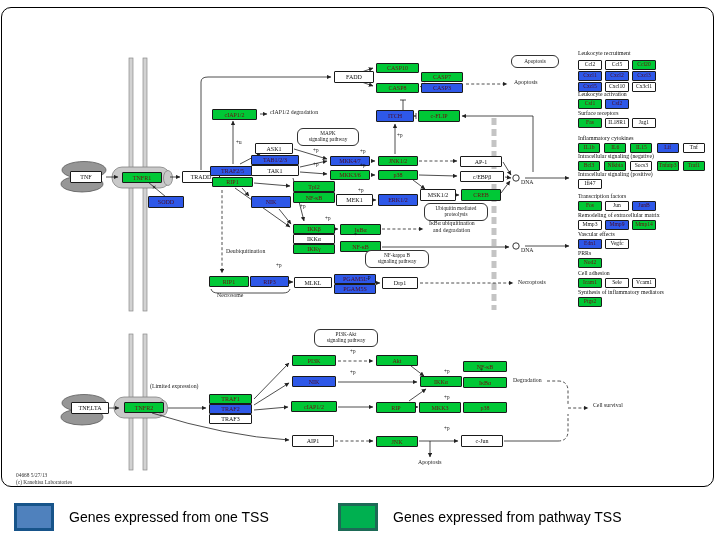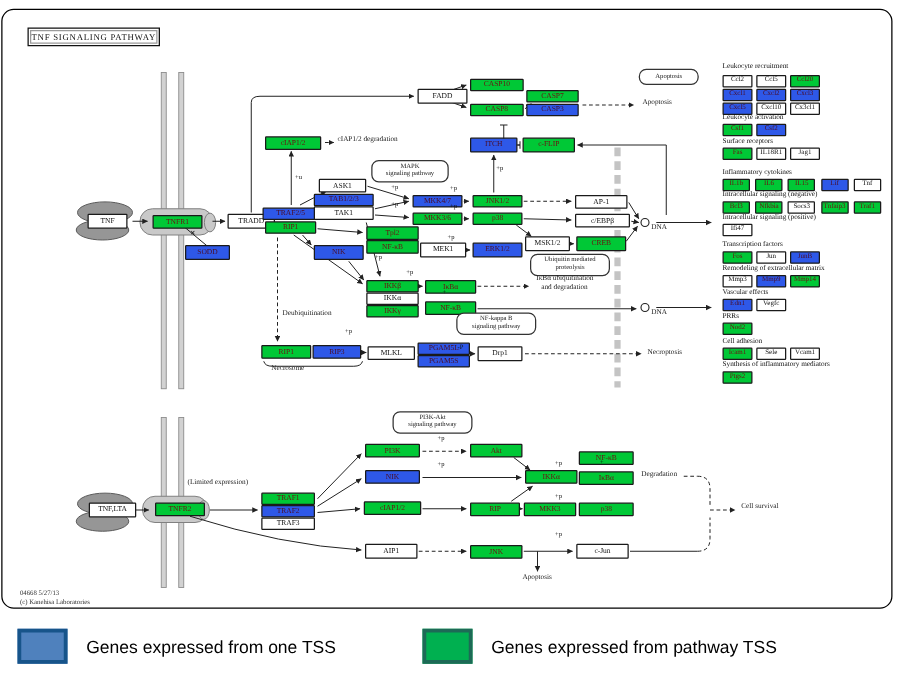--- a/index.html
+++ b/index.html
@@ -135,21 +135,20 @@
       <path d="M558,381 Q568,381 568,391 V404"></path>
       <path d="M558,441 Q568,441 568,431 V414"></path>
       <path d="M568,408 H588" marker-end="url(#ah)"></path>
     </g>
     <g fill="#fff" stroke="#222" stroke-width="0.9">
       <circle cx="516" cy="178" r="3.2"></circle>
         <circle cx="516" cy="246" r="3.2"></circle>
     </g>
   </svg>
 
-  <div id="title-box">TNF SIGNALING PATHWAY</div>
 
   <div id="footer-id">04668 5/27/13</div>
   <div id="footer-copy">(c) Kanehisa Laboratories</div>
 
   <div class="legend-item" style="left:14px;">
     <div class="legend-swatch" style="background: rgb(79, 129, 189); border-color: rgb(23, 84, 138);"></div>
     <div class="legend-label">Genes expressed from one TSS</div>
   </div>
   <div class="legend-item" style="left:338px;">
     <div class="legend-swatch" style="background: rgb(0, 176, 80); border-color: rgb(29, 106, 86);"></div>

